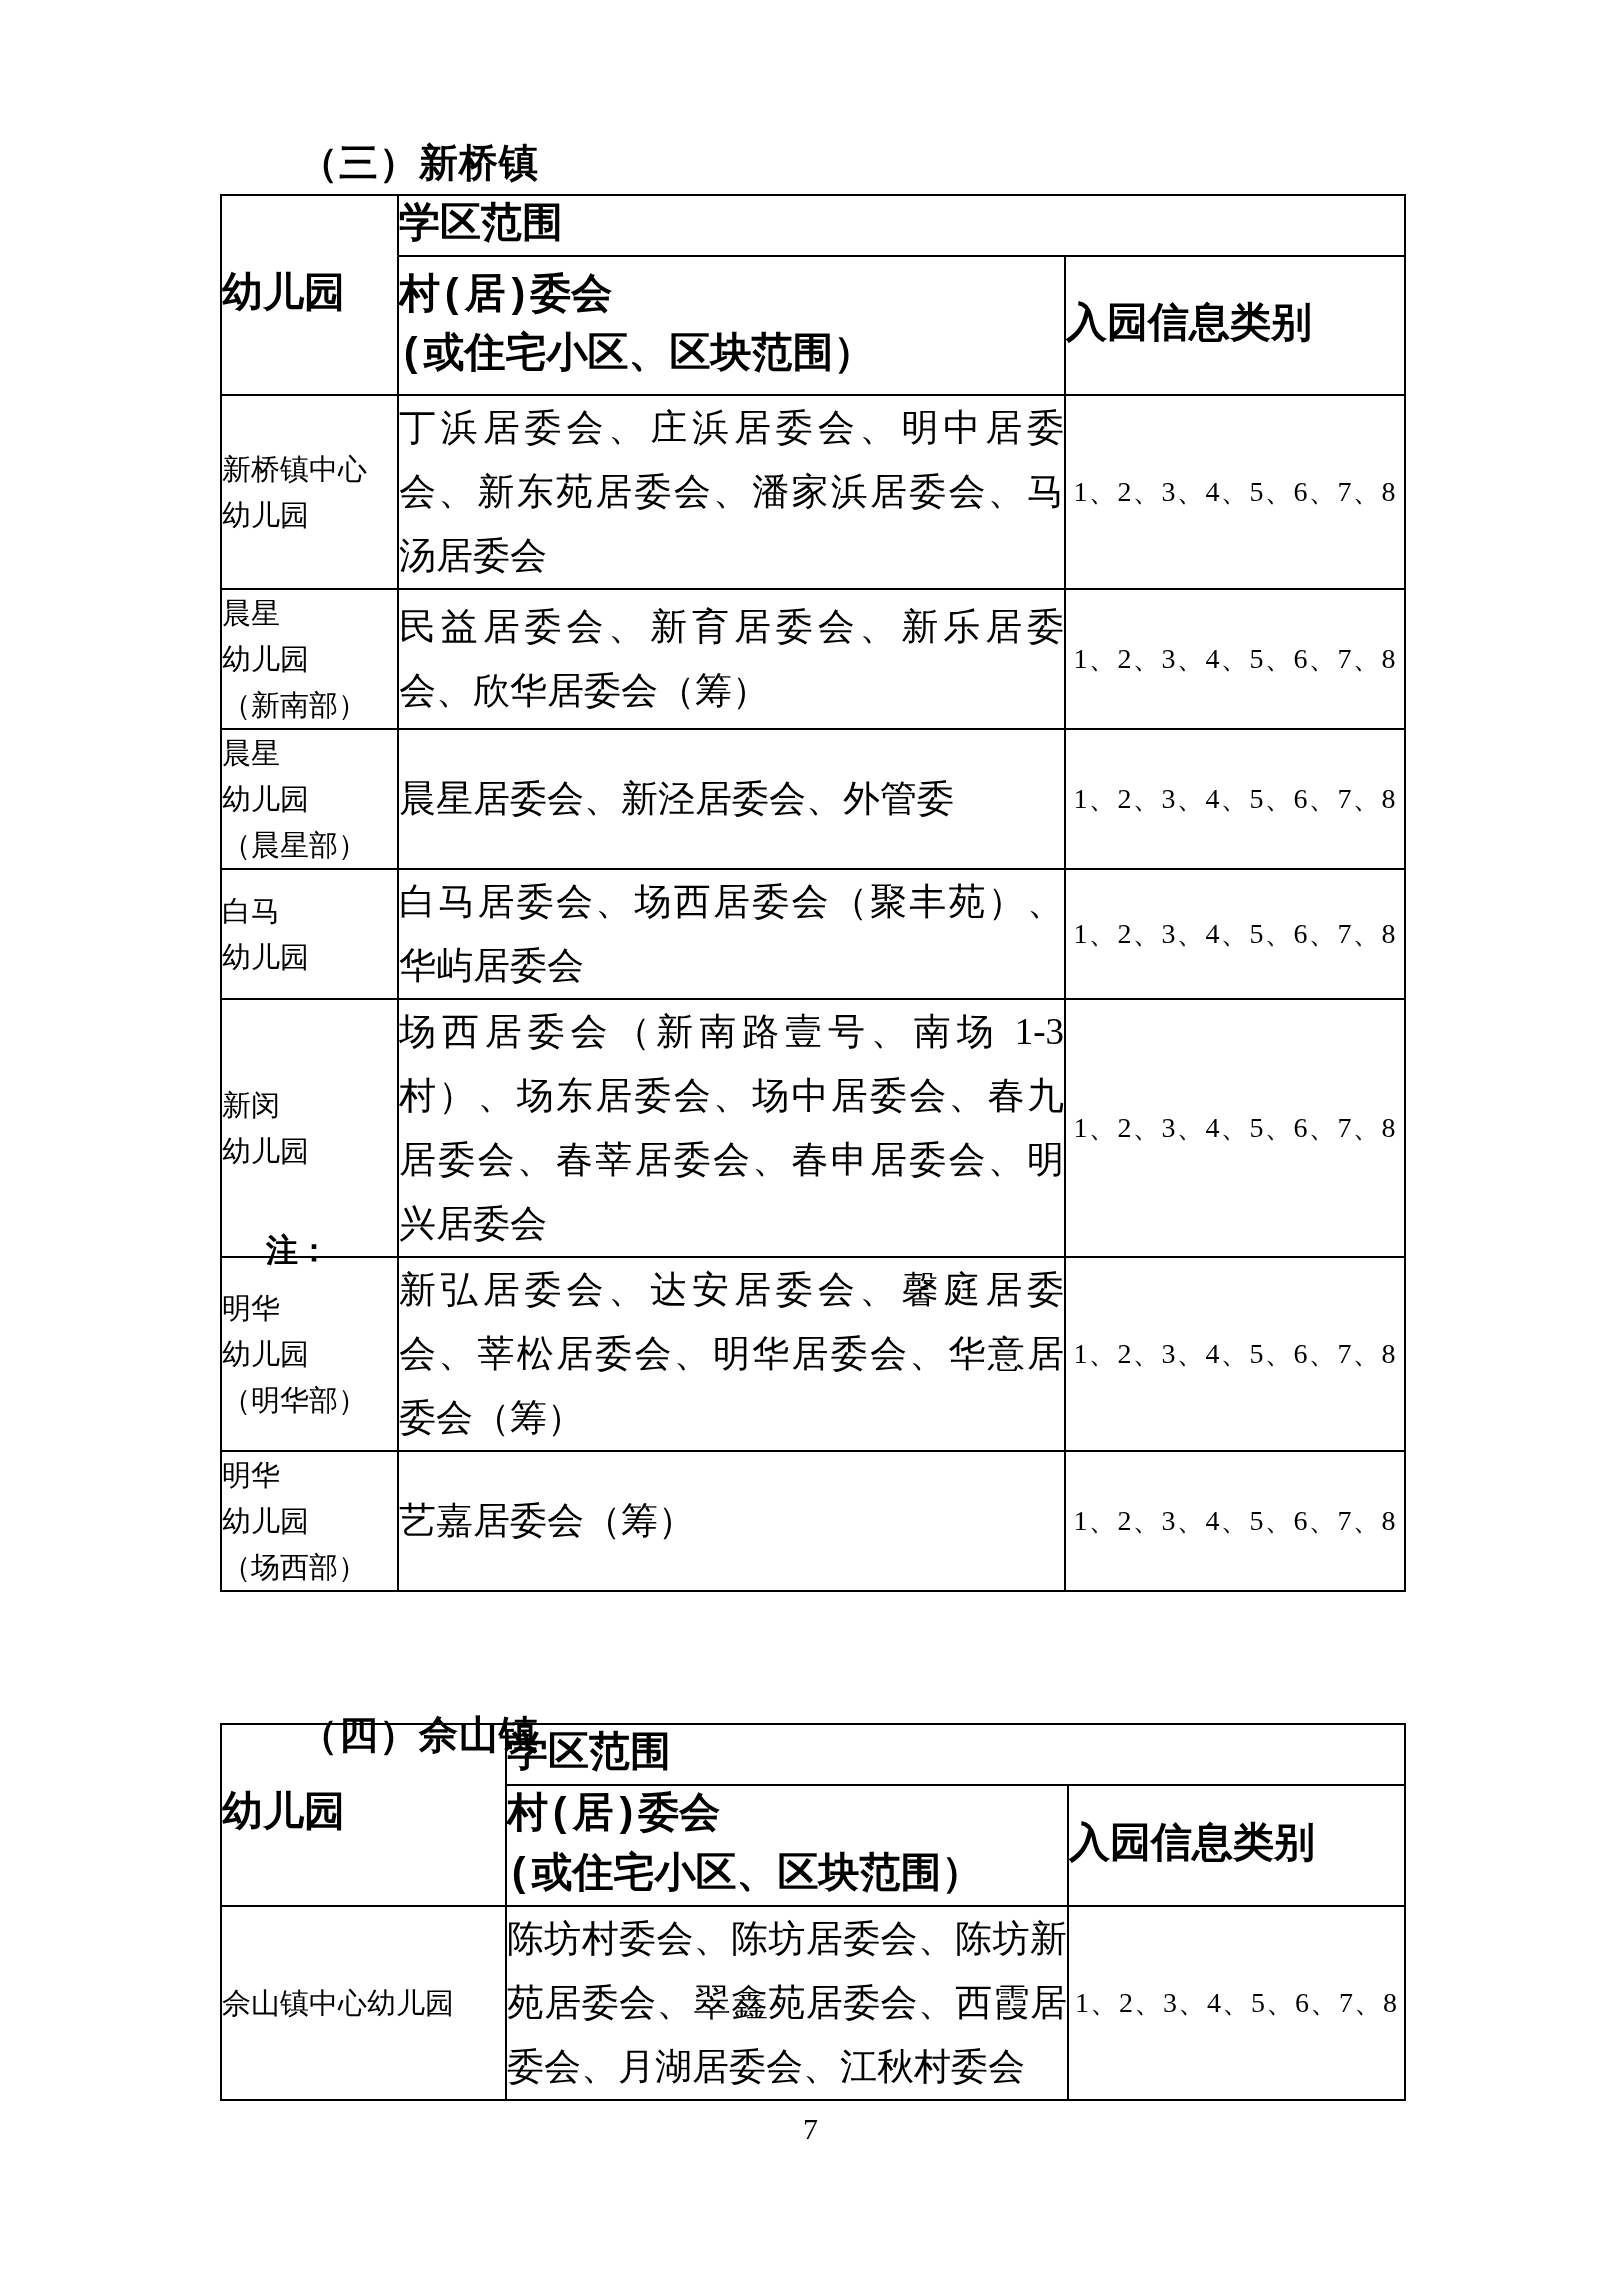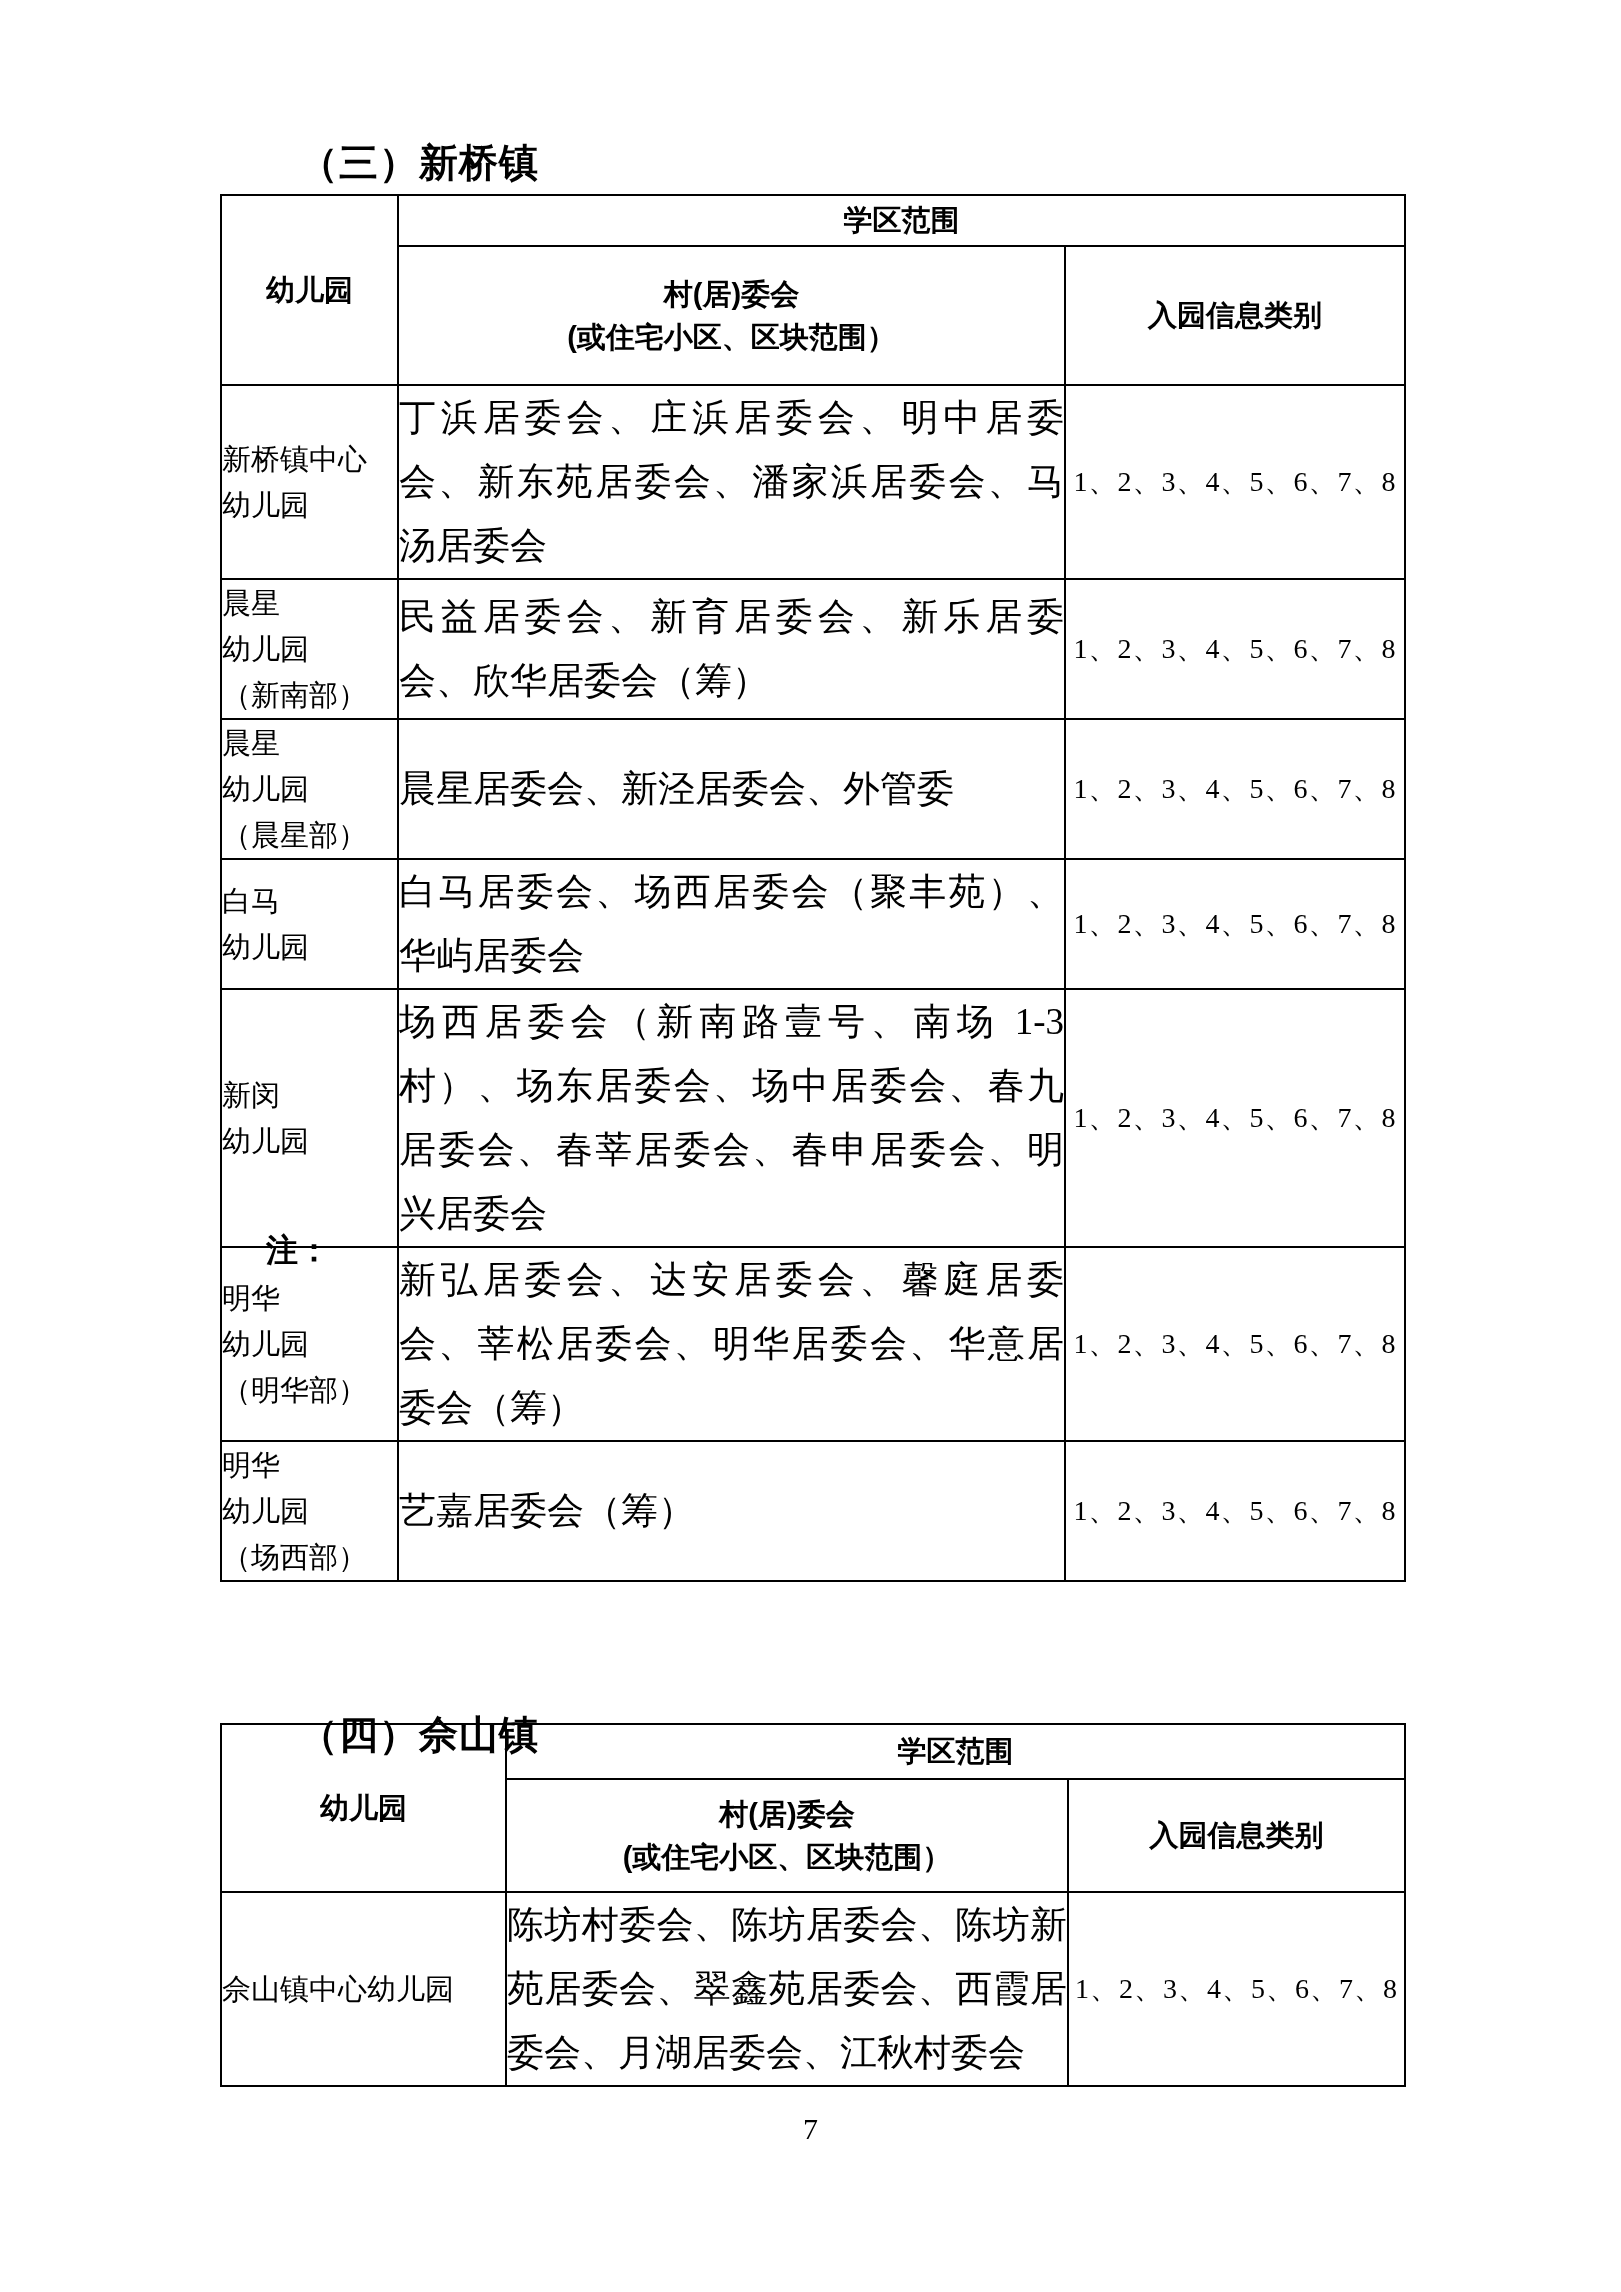--- a/index.html
+++ b/index.html
@@ -29,24 +29,23 @@
     table-layout: fixed;
     width: 1184px;
     border: 2.9px solid #000;
   }
   .doc-table td {
     border: 2px solid #000;
     vertical-align: middle;
     padding: 0;
   }
   .hdr {
-    font-family: Liberation Sans, sans-serif;
-    font-weight: bold;
-    font-size: 29px;
-    text-align: center;
+    font-family: Liberation Mono, monospace;
+    font-weight: bold;
+    font-size: 41px;
     line-height: 1.45;
   }
   .pre-line { white-space: pre-line; }
   .name-cell {
     font-size: 29px;
     line-height: 46px;
     white-space: pre-line;
     padding: 2px 3.9px;
   }
   .area-cell {

